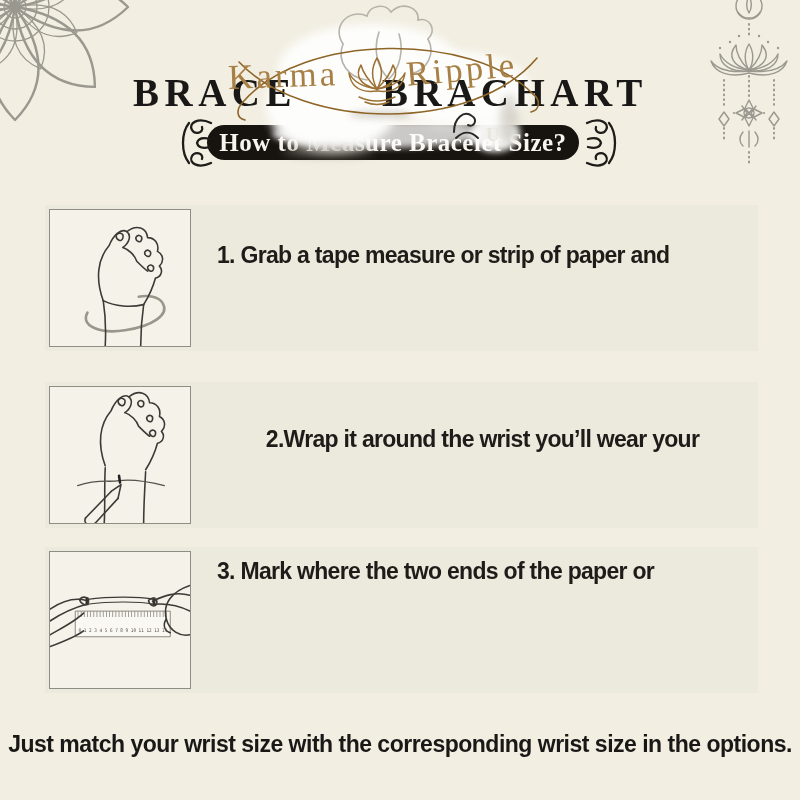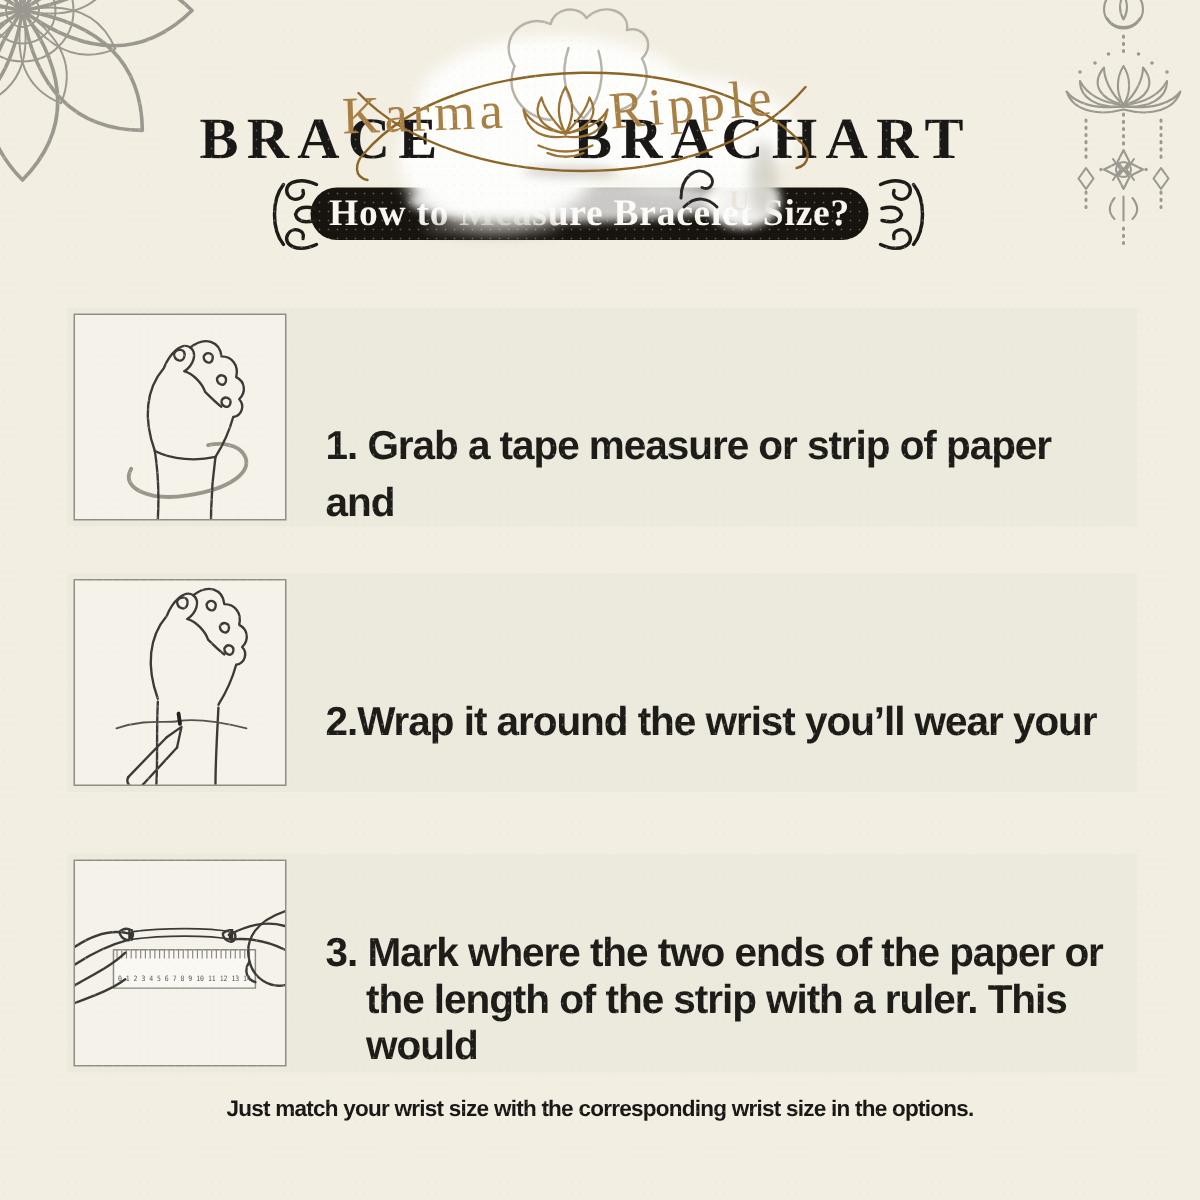--- a/index.html
+++ b/index.html
@@ -66,38 +66,38 @@
   .pill-orn{position:absolute;top:117px;z-index:3;}
   .pill-orn.left{left:180px;}
   .pill-orn.right{left:584px;transform:scaleX(-1);}
   .pill-orn.mini{left:452px;top:108px;z-index:4;}
 
   
   .step-row{
     position:absolute;left:45px;width:713px;height:146px;
     background:#ece9dd;z-index:1;
   }
-  .row1{top:205px;} .row2{top:382px;} .row3{top:569px;}
+  .row1{top:205px;} .row2{top:382px;text-align:center;} .row3{top:547px;}
   .step-img-box{
     position:absolute;left:4px;top:4px;width:142px;height:138px;
     background:#f5f2ea;border:1px solid #8f8d85;box-sizing:border-box;
   }
   .step-text{
     position:absolute;left:172px;right:10px;
-    font-size:27px;font-weight:bold;letter-spacing:-0.7px;color:#1d1c19;margin-top:42px;
+    font-size:23px;font-weight:bold;letter-spacing:-0.7px;color:#1d1c19;
   }
   .row1 .step-text{top:31px;line-height:38px;}
   .row2 .step-text{top:38px;line-height:38px;}
   .row3 .step-text{top:9px;line-height:31px;}
   .step-line.cont{padding-left:27px;}
 
   
   .footer-note{
     position:absolute;left:0;right:0;top:731px;z-index:1;
-    text-align:center;font-size:15px;font-weight:bold;letter-spacing:-0.5px;color:#191816;
+    text-align:center;font-size:23px;font-weight:bold;letter-spacing:-0.5px;color:#191816;
   }
 
   .ruler-nums{font-family:"DejaVu Sans Mono", monospace;font-size:5px;fill:#55524c;}
   .line-art{stroke:#3c3a36;stroke-width:1.6;fill:none;stroke-linecap:round;stroke-linejoin:round;}
   .line-soft{stroke:#9b968b;fill:none;stroke-linecap:round;}
   .orn-stroke{stroke:#9a988f;fill:none;stroke-linecap:round;stroke-linejoin:round;}
 </style>
 </head>
 <body>
 
@@ -314,19 +314,18 @@
           <path d="M142,60 C130,54 118,52 106,53"></path>
           <path d="M142,34 C124,40 114,52 118,68 C121,80 132,86 142,84"></path>
           <path d="M118,68 C114,74 116,80 122,82"></path>
           <path d="M100,49 C104,45 110,48 108,53 C106,57 100,53 100,49"></path>
         </g>
         <text class="ruler-nums" x="29" y="81" textLength="90" lengthAdjust="spacingAndGlyphs">0 1 2 3 4 5 6 7 8 9 10 11 12 13 14</text>
       </svg>
     </div>
     <div class="step-text">
       <div class="step-line">3. Mark where the two ends of the paper or</div>
-      <div class="step-line cont">the length of the strip with a ruler. This would</div>
     </div>
   </div>
 
   <div class="footer-note">Just match your wrist size with the corresponding wrist size in the options.</div>
 
 </div>
 
 </body></html>

